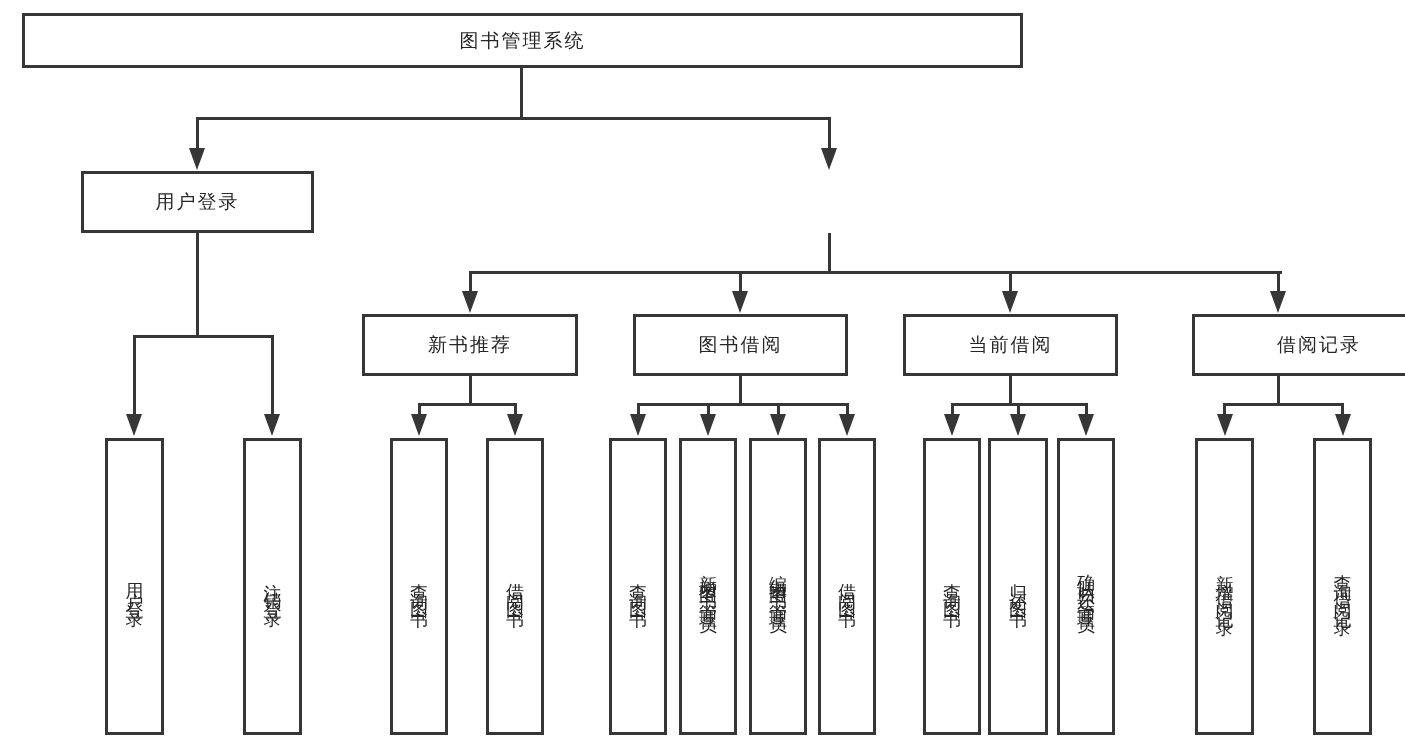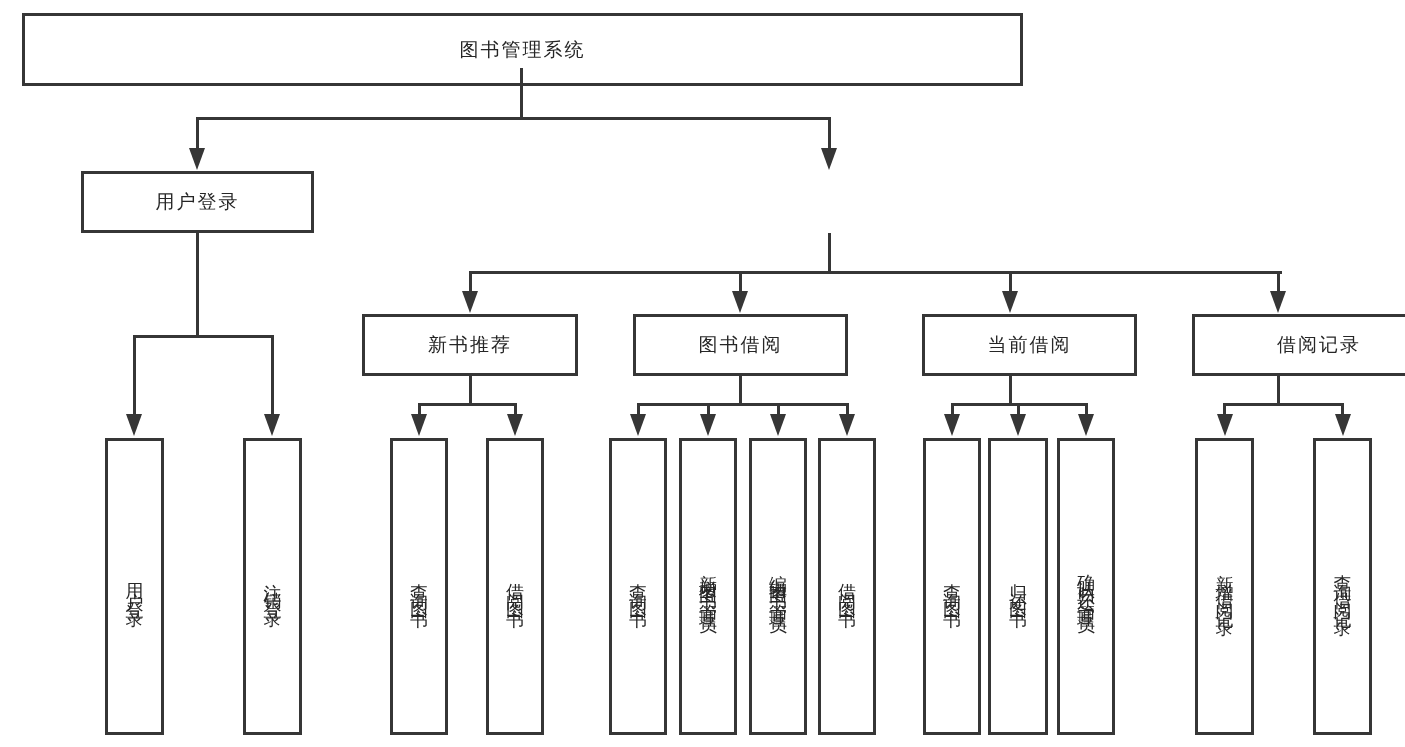--- a/index.html
+++ b/index.html
@@ -28,21 +28,21 @@
     position:absolute; top:715px; right:14px;
     font-size:20px; color:#8f8f93; letter-spacing:1px; z-index:5;
     white-space:nowrap;
   }
 </style>
 </head>
 <body>
 
 <div class="canvas">
 
-  <div class="box" style="left:22px; top:13px; width:1001px; height:73px;">图书管理系统</div>
+  <div class="box" style="left:22px; top:13px; width:1001px; height:55px;">图书管理系统</div>
 
   <div class="ln" style="left:519.5px; top:68px; width:3px; height:52px;"></div>
   <div class="ln" style="left:195.5px; top:117px; width:635px; height:3px;"></div>
   <div class="ln" style="left:195.5px; top:120px; width:3px; height:32px;"></div>
   <div class="ah" style="left:189px; top:148px;"></div>
   <div class="ln" style="left:827.5px; top:120px; width:3px; height:32px;"></div>
   <div class="ah" style="left:821px; top:148px;"></div>
 
   <div class="box" style="left:81px; top:171px; width:233px; height:62px;">用户登录</div>
 
@@ -59,21 +59,21 @@
   <div class="ah" style="left:462px; top:291px;"></div>
   <div class="ln" style="left:738.5px; top:274px; width:3px; height:21px;"></div>
   <div class="ah" style="left:732px; top:291px;"></div>
   <div class="ln" style="left:1008.5px; top:274px; width:3px; height:21px;"></div>
   <div class="ah" style="left:1002px; top:291px;"></div>
   <div class="ln" style="left:1276.5px; top:274px; width:3px; height:21px;"></div>
   <div class="ah" style="left:1270px; top:291px;"></div>
 
   <div class="box" style="left:362px; top:314px; width:216px; height:62px;">新书推荐</div>
   <div class="box" style="left:633px; top:314px; width:215px; height:62px;">图书借阅</div>
-  <div class="box" style="left:922px; top:314px; width:215px; height:62px;">当前借阅</div>
+  <div class="box" style="left:903px; top:314px; width:215px; height:62px;">当前借阅</div>
   <div class="box" style="left:1192px; top:314px; width:254px; height:62px;">借阅记录</div>
 
   <div class="ln" style="left:468.5px; top:376px; width:3px; height:30px;"></div>
   <div class="ln" style="left:417.5px; top:403px; width:99px; height:3px;"></div>
   <div class="ln" style="left:417.5px; top:406px; width:3px; height:12px;"></div>
   <div class="ah" style="left:411px; top:414px;"></div>
   <div class="ln" style="left:513.5px; top:406px; width:3px; height:12px;"></div>
   <div class="ah" style="left:507px; top:414px;"></div>
 
   <div class="ln" style="left:738.5px; top:376px; width:3px; height:30px;"></div>

